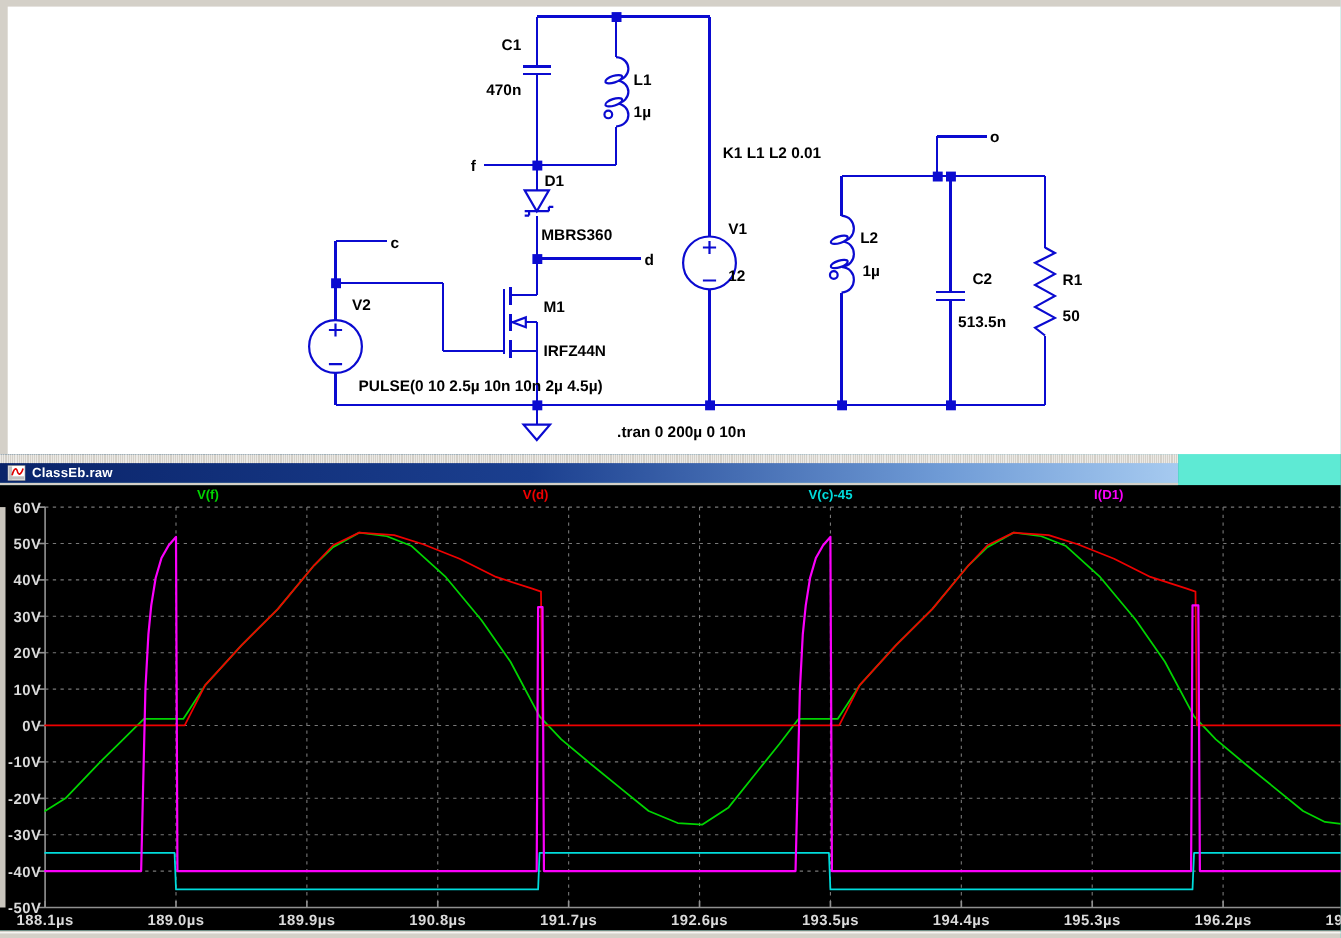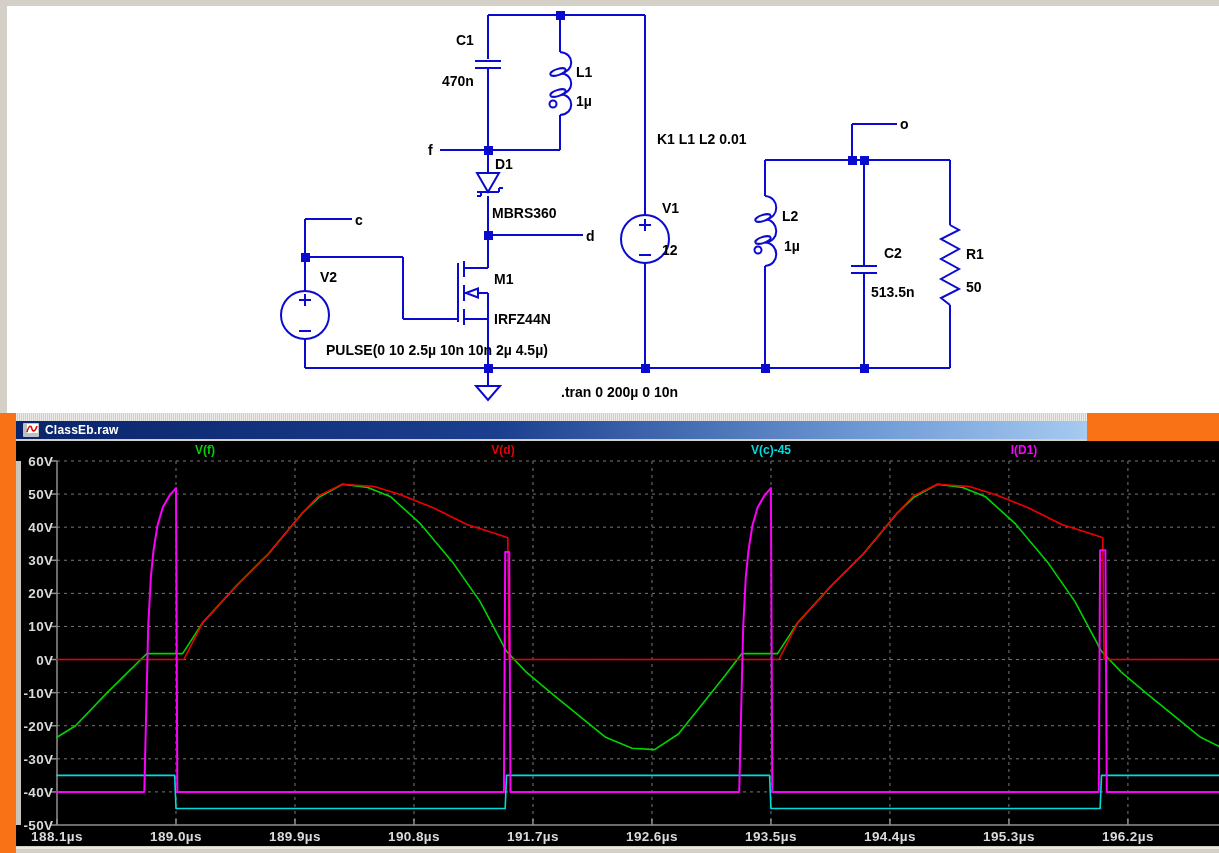--- a/index.html
+++ b/index.html
@@ -1,25 +1,25 @@
 <!DOCTYPE html>
 <html><head>
 <meta charset="utf-8">
 <style>
   html,body{margin:0;padding:0;background:#777;}
-  .screen{position:relative;width:1219px;height:853px;overflow:hidden;background:#f97316;
+  .screen{position:relative;width:1219px;height:853px;overflow:hidden;background:#5eead4;
           font-family:"Liberation Sans",sans-serif;}
   .dither{background-color:#d4d0c8;
           background-image:repeating-linear-gradient(90deg,rgba(255,255,255,.55) 0 1px,rgba(0,0,0,0) 1px 2px);}
   svg{display:block;}
   .sch-text{font:bold 14px "Liberation Sans",sans-serif;fill:#000000;}
   .wire{stroke:#0b0bd0;stroke-width:2;fill:none;}
   .wirefill{fill:#0b0bd0;stroke:none;}
   .hollow{stroke:#0b0bd0;stroke-width:2;fill:#ffffff;}
-  #wave-window{position:absolute;left:16px;top:413px;width:1071px;height:440px;}
+  #wave-window{position:absolute;left:0;top:413px;width:1071px;height:440px;}
   #wave-titlebar{height:18px;border-top:8px solid transparent;border-bottom:2px solid #d4d0c8;
     background:linear-gradient(90deg,#0a246a 0%,#1b3f8f 45%,#6f9bd6 80%,#a6caf0 100%);
     display:flex;align-items:center;position:relative;}
   #wave-titlebar .bt{position:absolute;left:0;top:-8px;width:100%;height:8px;}
   #wave-title{color:#ffffff;font:bold 12px "Liberation Sans",sans-serif;margin-left:6px;
     letter-spacing:.2px;white-space:nowrap;}
   #wave-icon{margin-left:7px;flex:0 0 auto;}
   .axis-text{font:bold 13.5px "Liberation Sans",sans-serif;fill:#dadada;letter-spacing:.4px;}
   .legend-text{font:bold 12px "Liberation Sans",sans-serif;}
 </style>

